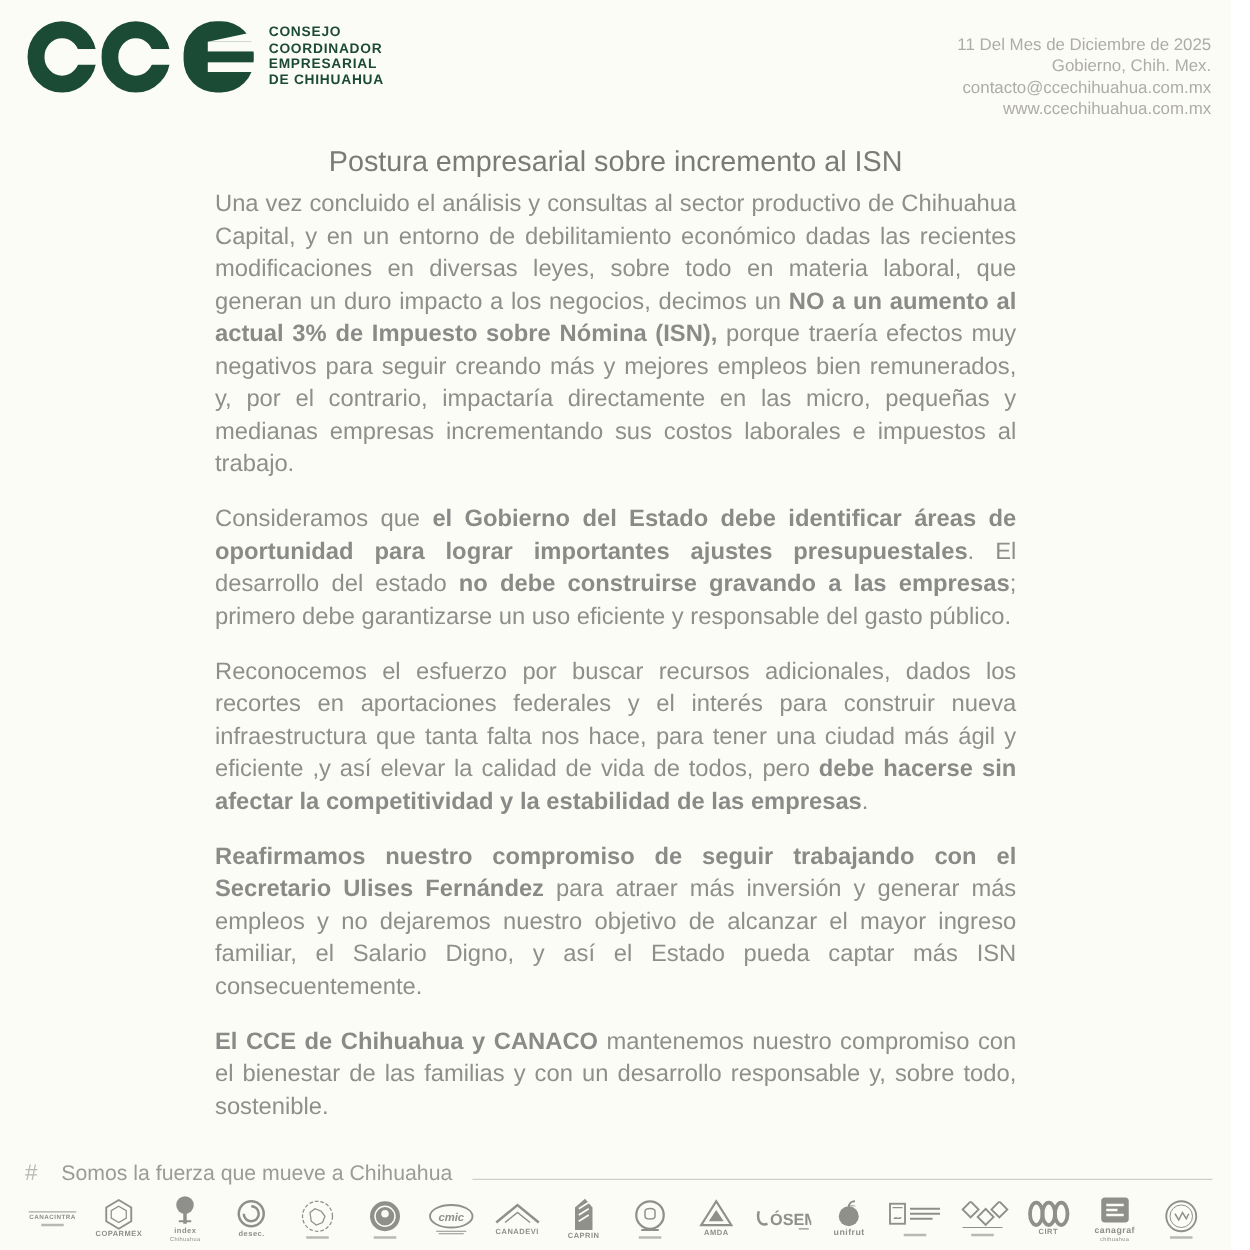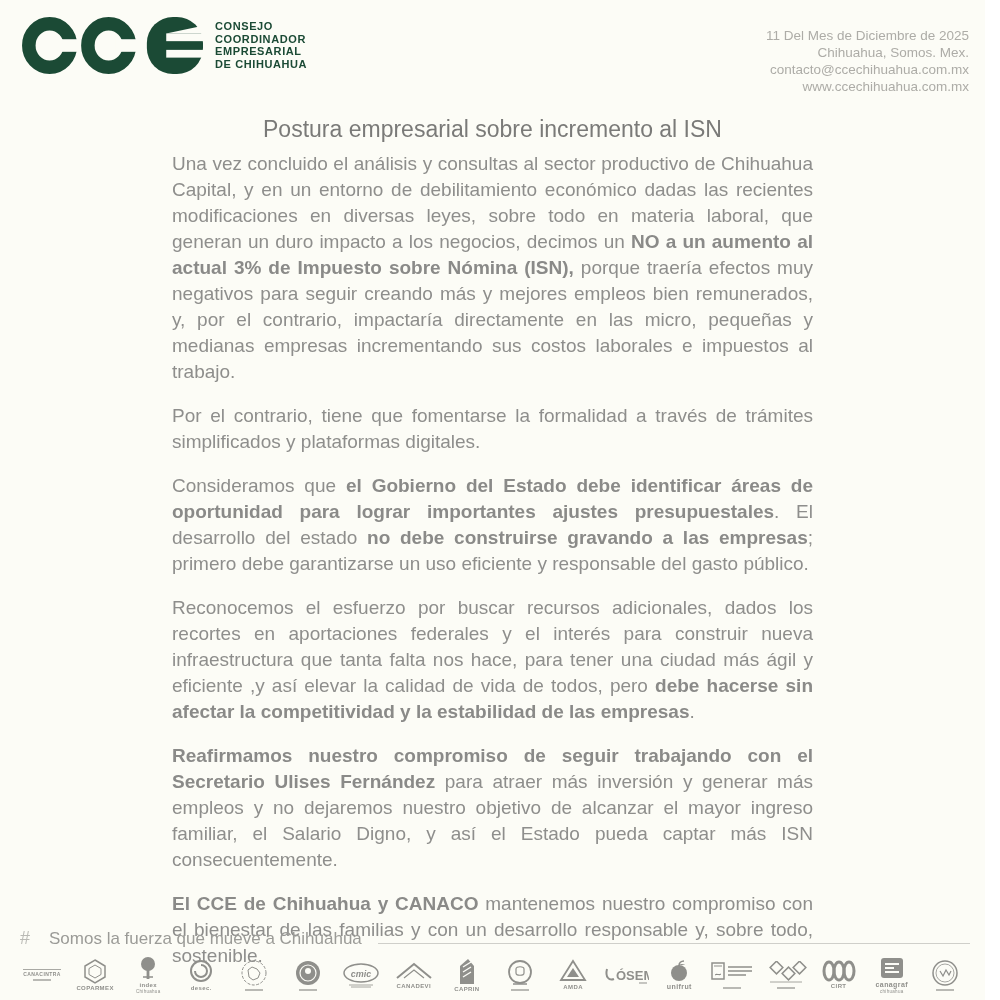--- a/index.html
+++ b/index.html
@@ -55,31 +55,30 @@
       </svg>
       <div class="brand-lines">
         <span>CONSEJO</span>
         <span>COORDINADOR</span>
         <span>EMPRESARIAL</span>
         <span>DE CHIHUAHUA</span>
       </div>
     </div>
     <div class="contact">
       <div>11 Del Mes de Diciembre de 2025</div>
-      <div>Chihuahua, Somos. Mex.</div>
+      <div>Gobierno, Chih. Mex.</div>
       <div>contacto@ccechihuahua.com.mx</div>
       <div>www.ccechihuahua.com.mx</div>
     </div>
   </header>
 
   <h1>Postura empresarial sobre incremento al ISN</h1>
 
   <main id="doc-body">
       <p><span>Una vez concluido el análisis y consultas al sector productivo de Chihuahua Capital, y en un entorno de debilitamiento económico dadas las recientes modificaciones en diversas leyes, sobre todo en materia laboral, que generan un duro impacto a los negocios,  decimos un </span><span class="b">NO a un aumento al actual 3% de Impuesto sobre Nómina (ISN),</span><span> porque traería efectos muy negativos para seguir creando más y mejores empleos bien remunerados, y, por el contrario, impactaría directamente en las micro, pequeñas y medianas empresas incrementando sus costos laborales e impuestos al trabajo.</span></p>
-      <p><span>Por el contrario, tiene que fomentarse la formalidad a través de trámites simplificados y plataformas digitales.</span></p>
       <p><span>Consideramos que </span><span class="b">el Gobierno del Estado debe identificar áreas de oportunidad para lograr importantes ajustes presupuestales</span><span>. El desarrollo del estado </span><span class="b">no debe construirse gravando a las empresas</span><span>; primero debe garantizarse un uso eficiente y responsable del gasto público.</span></p>
       <p><span>Reconocemos el esfuerzo por buscar recursos adicionales, dados los recortes en aportaciones federales y el interés para construir nueva infraestructura que tanta falta nos hace, para tener una ciudad más ágil y eficiente ,y así elevar la calidad de vida de todos, pero </span><span class="b">debe hacerse sin afectar la competitividad y la estabilidad de las empresas</span><span>.</span></p>
       <p><span class="b">Reafirmamos nuestro compromiso de seguir trabajando con el Secretario Ulises Fernández</span><span> para atraer más inversión y generar más empleos y no dejaremos nuestro objetivo de alcanzar el mayor ingreso familiar, el Salario Digno, y así el Estado pueda captar más ISN consecuentemente.</span></p>
       <p><span class="b">El CCE de Chihuahua y CANACO</span><span> mantenemos nuestro compromiso con el bienestar de las familias y con un desarrollo responsable y, sobre todo, sostenible.</span></p>
     </main>
 
   <footer>
     <div class="slogan-row">
       <span class="hash">#</span>
       <span class="slogan">Somos la fuerza que mueve a Chihuahua</span>

